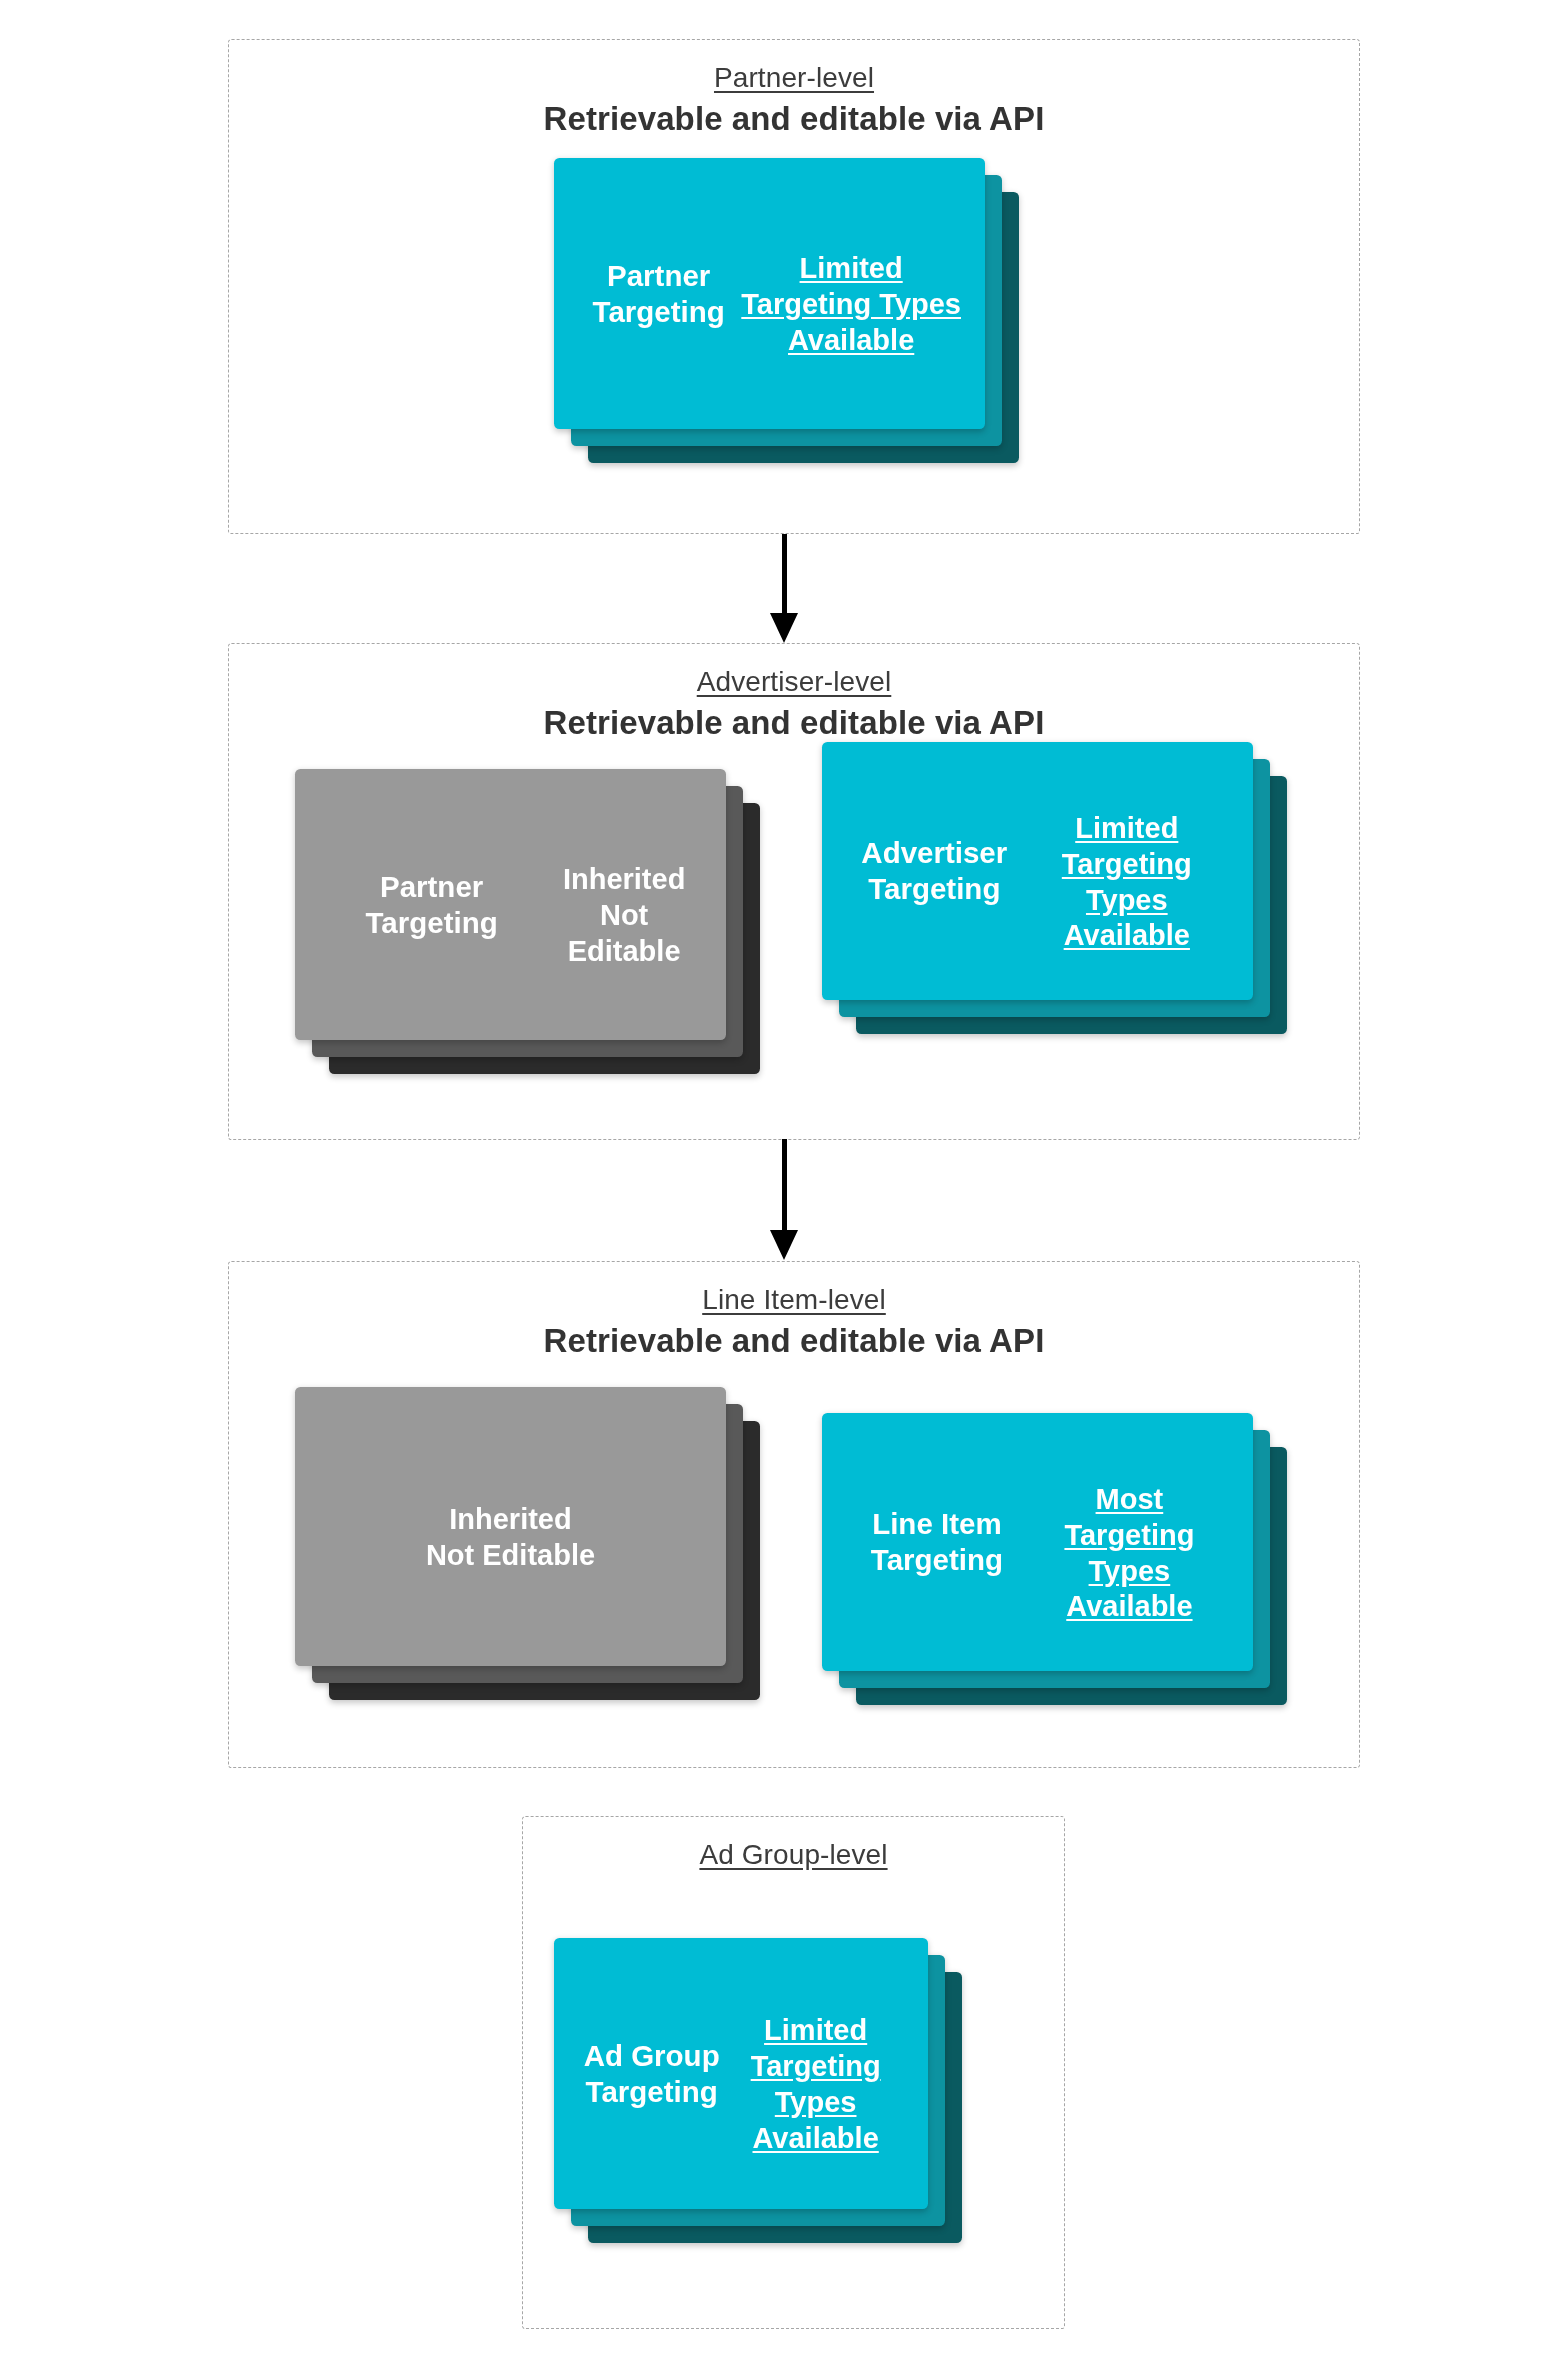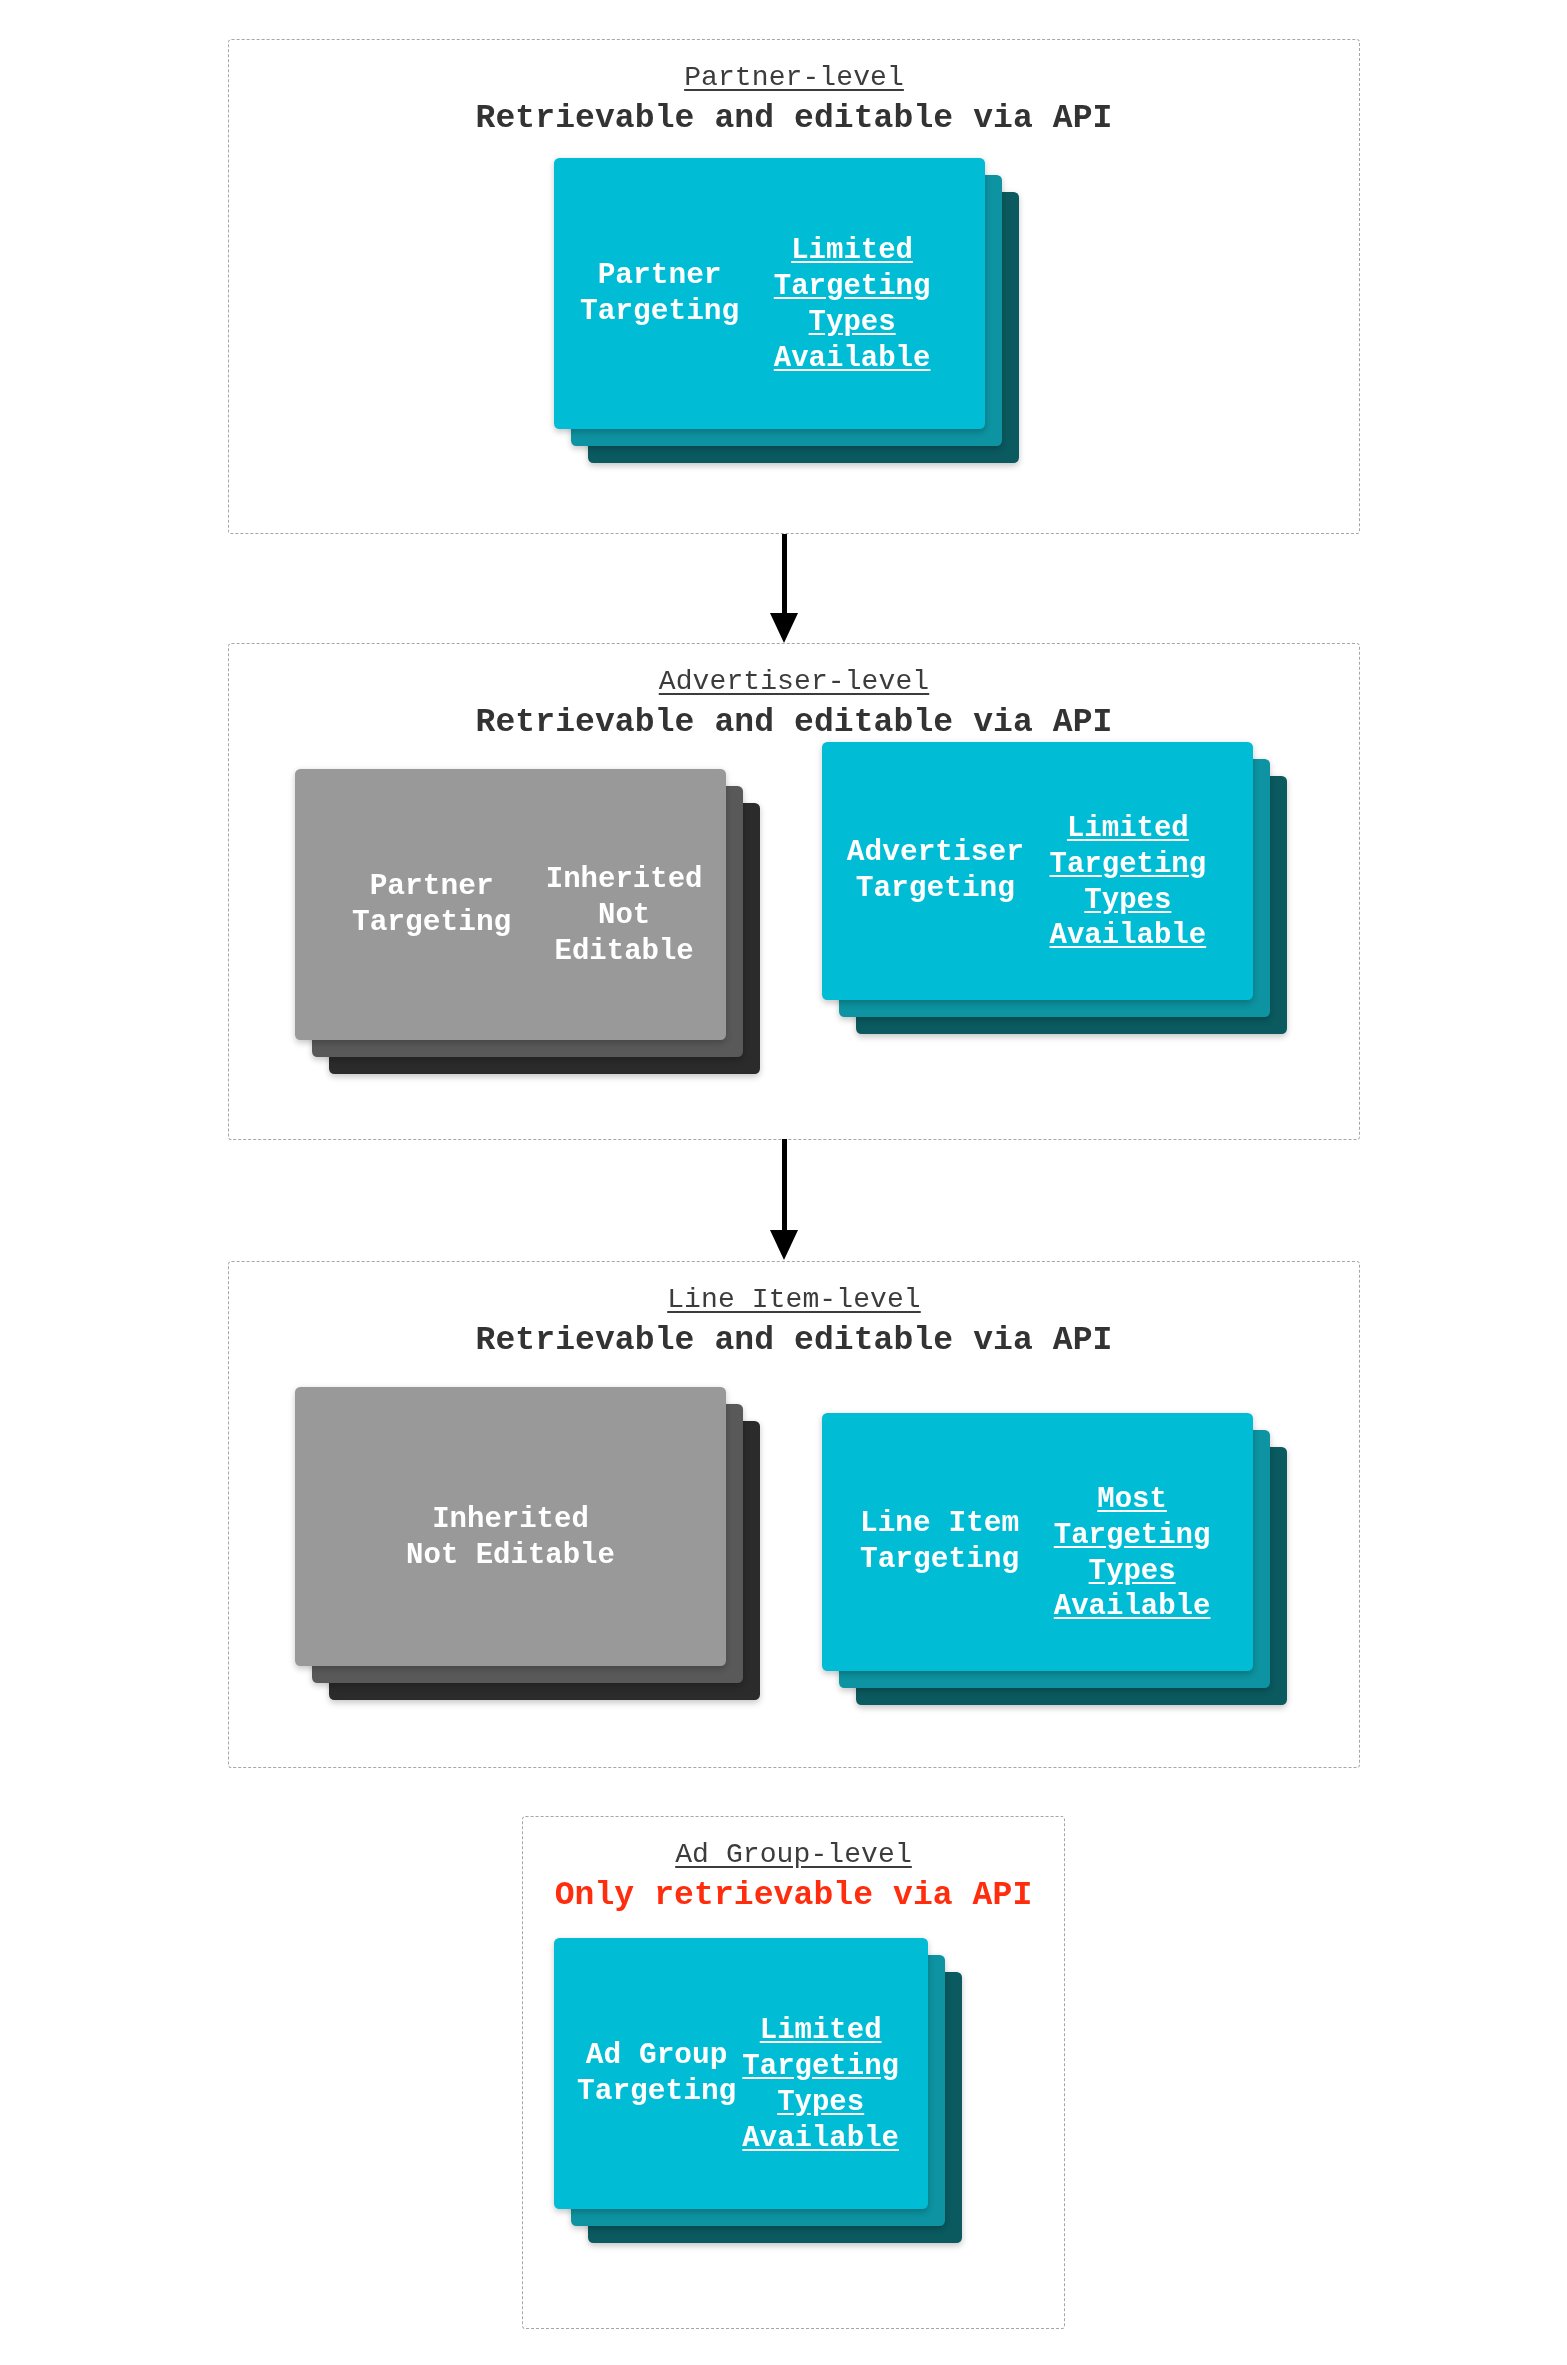--- a/index.html
+++ b/index.html
@@ -12,21 +12,20 @@
     height: 2366px;
     font-family: "Liberation Sans", sans-serif;
     position: relative;
     overflow: hidden;
   }
 
   .canvas {
     position: relative;
     width: 1567px;
     height: 2366px;
-    font-family: Liberation Mono, monospace;
   }
 
   
   .level {
     position: absolute;
     border: 1.8px dashed #a6a6a6;
     border-radius: 3.6px;
     box-sizing: border-box;
     background: transparent;
   }
@@ -239,21 +238,20 @@
       <p class="card-sub underline">
         <span>Most Targeting Types</span><br>
         <span>Available</span>
       </p>
     </div>
   </div>
 
   <div class="level" style="left:522px; top:1816px; width:543px; height:513px;">
     <div class="level-head" style="top:19.6px;">
       <span class="level-name">Ad Group-level</span>
-      <span class="level-api is-red">Only retrievable via API</span>
     </div>
   </div>
 
   <div class="cardstack cyan" style="left:554px; top:1938px; width:374px; height:271px;">
     <div class="layer back"></div>
     <div class="layer mid"></div>
     <div class="layer front">
       <p class="card-title">Ad Group Targeting</p>
       <p class="card-sub underline">
         <span>Limited Targeting Types</span><br>

